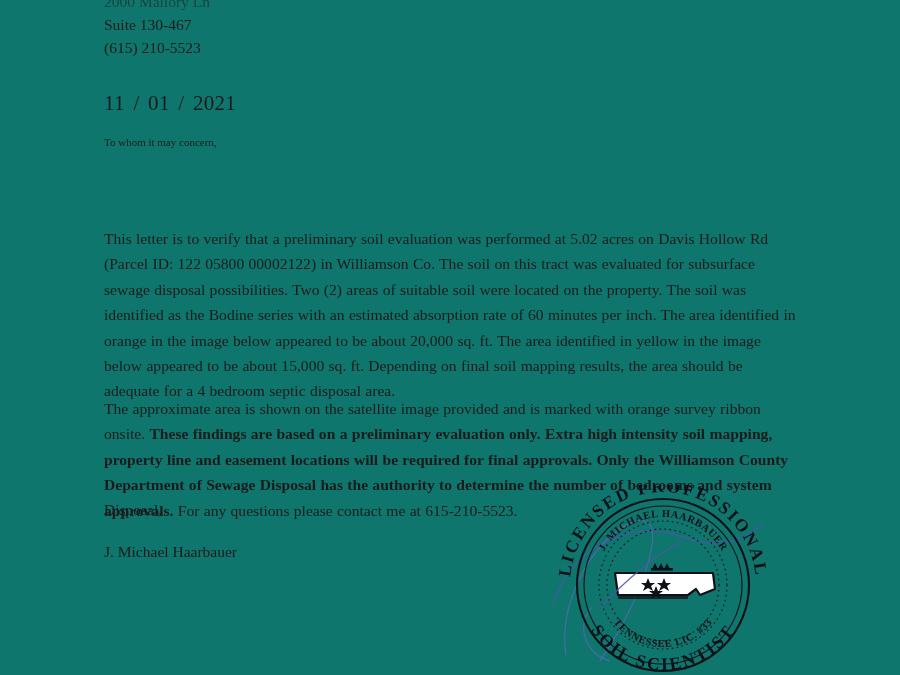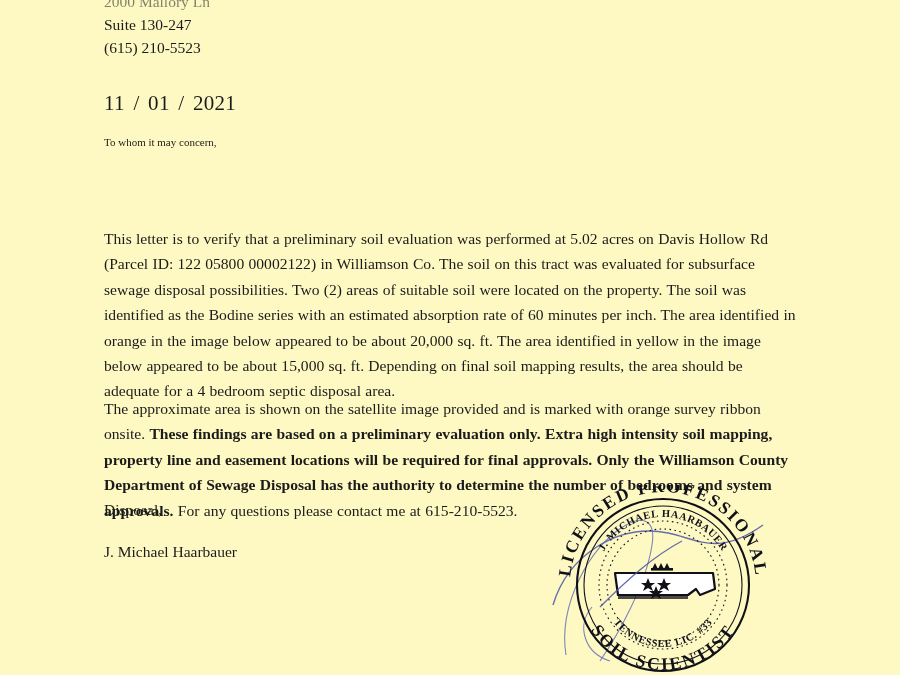--- a/index.html
+++ b/index.html
@@ -4,21 +4,21 @@
 <style>
   html, body {
     margin: 0;
     padding: 0;
     background: #ffffff;
   }
   #page {
     position: relative;
     width: 900px;
     height: 675px;
-    background: #fef9c3;
+    background: #0f766e;
     overflow: hidden;
     font-family: "Liberation Serif", "DejaVu Serif", serif;
     color: #1b1b1b;
   }
 
   
   .letterhead {
     position: absolute;
     left: 104px;
     top: -10px;
@@ -96,21 +96,21 @@
   .ink-sig { fill: none; stroke: #4b56a8; stroke-width: 1.4; opacity: .85; }
   .ink-sig-thin { fill: none; stroke: #5d68b5; stroke-width: 1.1; opacity: .8; }
 </style>
 </head>
 <body>
 
 <div id="page">
 
   <div class="letterhead">
     <span class="ln clipped">2000 Mallory Ln</span>
-    <span class="ln">Suite 130-247</span>
+    <span class="ln">Suite 130-467</span>
     <span class="ln">(615) 210-5523</span>
   </div>
 
   <div class="date-line">
     <span>11</span>
     <span class="sep">/</span>
     <span>01</span>
     <span class="sep">/</span>
     <span>2021</span>
   </div>

